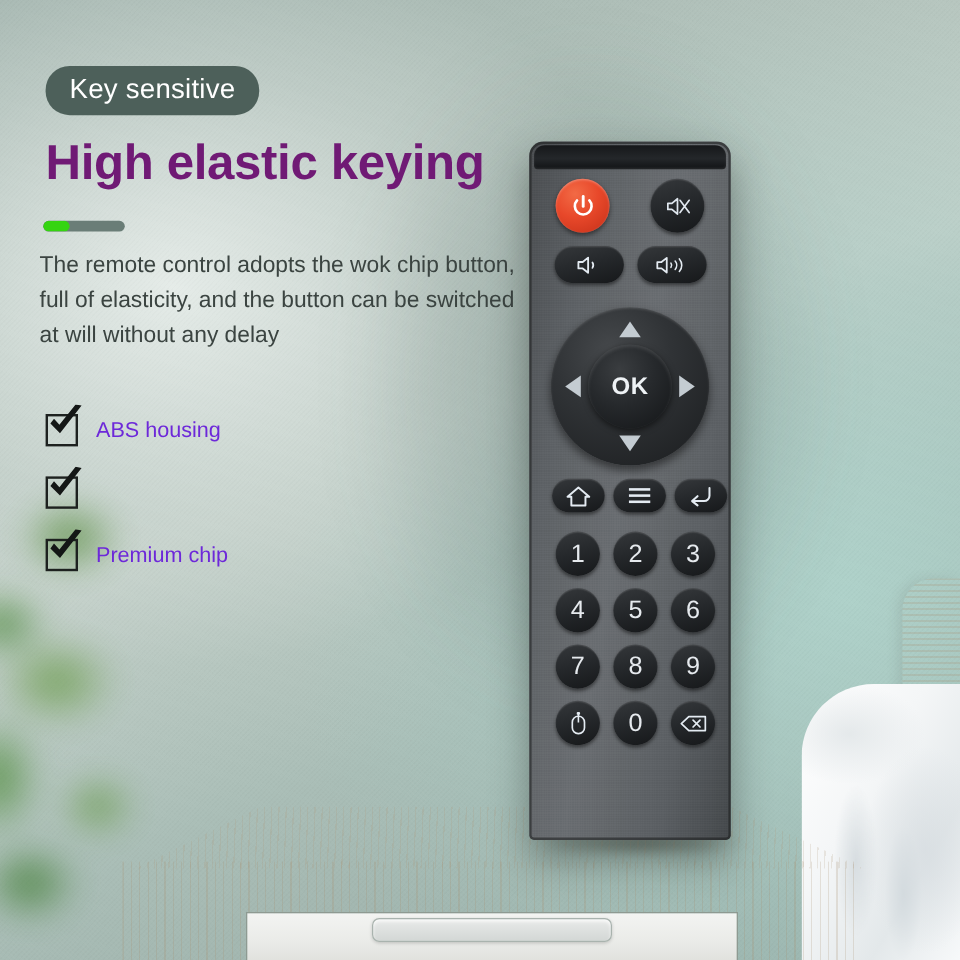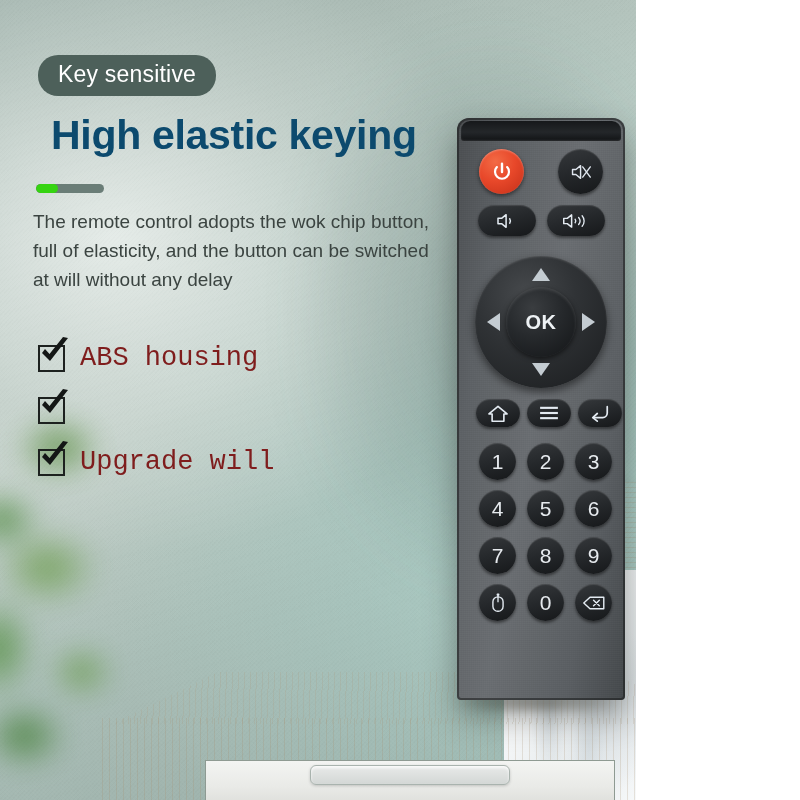--- a/index.html
+++ b/index.html
@@ -5,21 +5,21 @@
   * { box-sizing: border-box; margin: 0; padding: 0; }
 
   body {
     width: 800px; height: 800px;
     font-family: "Liberation Sans", sans-serif;
     overflow: hidden;
   }
 
   .scene {
     position: relative;
-    width: 636px; height: 800px;
+    width: 800px; height: 800px;
     overflow: hidden;
     background: #b9c6c0;
   }
 
   
   .wall {
     position: absolute; inset: 0;
     background:
       radial-gradient(ellipse 520px 420px at 18% 30%, rgba(232,238,235,0.95) 0%, rgba(205,216,211,0.55) 45%, rgba(168,186,179,0.12) 75%, rgba(0,0,0,0) 100%),
       radial-gradient(ellipse 460px 520px at 88% 62%, rgba(176,213,205,0.85) 0%, rgba(166,203,196,0.45) 50%, rgba(0,0,0,0) 100%),
@@ -112,21 +112,21 @@
     padding: 6px 20px 8px 20px;
     border-radius: 20px;
     background: #4d605a;
     color: #ffffff;
     font-size: 23px;
     letter-spacing: .2px;
   }
   .headline {
     position: absolute; left: 38px; top: 112px;
     font-size: 41px; font-weight: bold;
-    color: #0c4a6e; letter-spacing: -.3px; margin-left: 13px;
+    color: #701a75; letter-spacing: -.3px;
   }
   .accent-bar {
     position: absolute; left: 36px; top: 184px;
     width: 68px; height: 9px; border-radius: 5px;
     background: #6a7d77;
     overflow: hidden;
   }
   .accent-bar-fill {
     height: 100%; width: 32%;
     background: #35d411; border-radius: 5px;
@@ -141,25 +141,25 @@
   }
   .check-box {
     position: relative; width: 27px; height: 27px;
     border: 2px solid #1d211f; background: transparent;
     flex: none;
   }
   .check-mark {
     position: absolute; left: -2px; top: -10px;
     width: 34px; height: 30px;
   }
-  .feature-label { font-size: 27px; color: #7f1d1d; font-family: Liberation Mono, monospace; }
+  .feature-label { font-size: 18px; color: #6d28d9; }
 
   
   .remote {
-    position: absolute; left: 457px; top: 118px; width: 168px; height: 582px;
+    position: absolute; left: 441px; top: 118px; width: 168px; height: 582px;
     border-radius: 12px 12px 4px 4px;
     background: linear-gradient(100deg, #4a4d50 0%, #5d6165 22%, #6a6e72 48%, #5a5e62 78%, #44484b 100%);
     box-shadow: 0 16px 32px rgba(30,35,32,.42), inset 0 0 0 2px rgba(25,27,28,.55);
   }
   .remote-texture {
     position: absolute; inset: 2px;
     border-radius: 10px 10px 3px 3px;
     opacity: .16;
     background-image:
       repeating-linear-gradient(0deg, rgba(255,255,255,.12) 0 1px, rgba(0,0,0,0) 1px 2px),
@@ -291,21 +291,21 @@
           <path d="M4 16 L12 24 L30 1 L25 0 L11.5 17 L7 12 Z" fill="#141716"></path>
         </svg>
       </span>
     </div>
     <div class="feature-row">
       <span class="check-box">
         <svg class="check-mark" viewBox="0 0 34 30">
           <path d="M4 16 L12 24 L30 1 L25 0 L11.5 17 L7 12 Z" fill="#141716"></path>
         </svg>
       </span>
-      <span class="feature-label">Upgrade will</span>
+      <span class="feature-label">Premium chip</span>
     </div>
   </div>
 
   <div class="remote">
     <div class="remote-texture"></div>
     <div class="ir-window"></div>
 
     <div class="btn btn-round power-btn">
       <svg width="22" height="22" viewBox="0 0 24 24">
         <path d="M12 3 L12 12" stroke="#ffffff" stroke-width="2.6" stroke-linecap="round" fill="none"></path>

